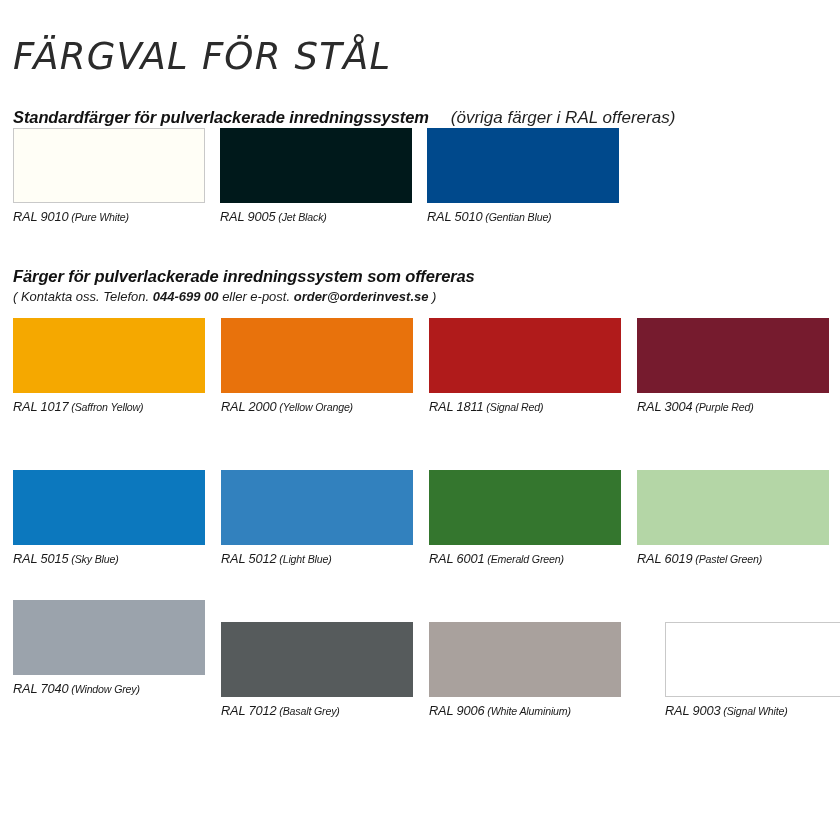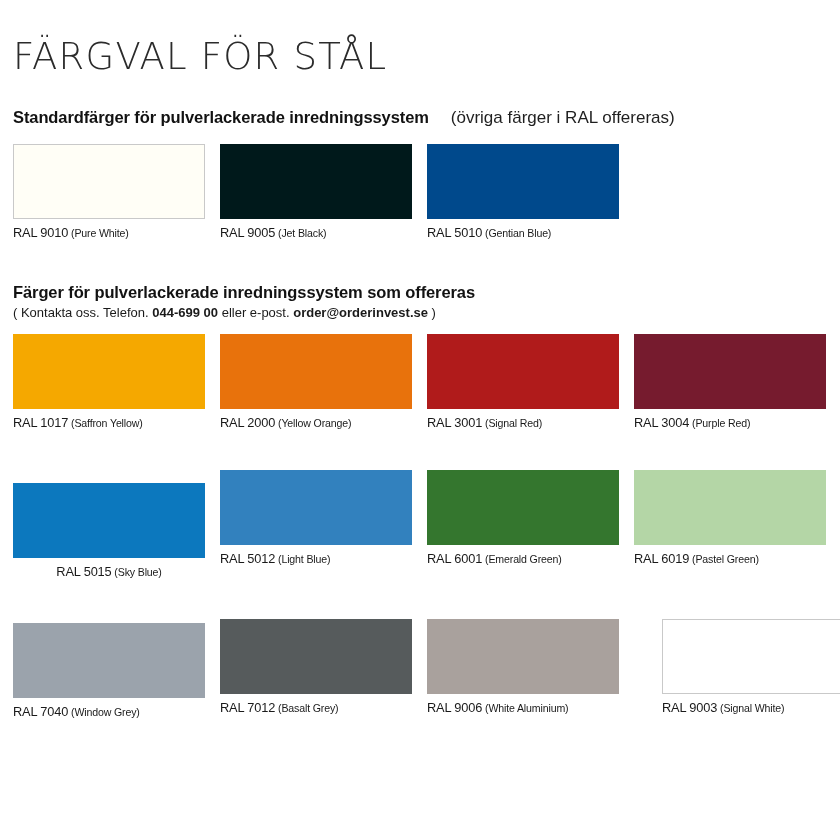--- a/index.html
+++ b/index.html
@@ -14,20 +14,21 @@
     color: #1a1a1a;
     overflow: hidden;
     position: relative;
   }
   .page {
     position: relative;
     width: 840px;
     height: 840px;
     box-sizing: border-box;
     padding: 0 0 0 13px;
+    font-style: italic;
   }
 
   
   .doc-title {
     font-size: 37px;
     font-weight: 300;
     letter-spacing: 1.2px;
     color: #2b2b2b;
     margin: 0;
     padding-top: 38px;
@@ -108,21 +109,21 @@
 <div class="page">
 
   <h1 class="doc-title">FÄRGVAL FÖR STÅL</h1>
 
   <div class="section" style="margin-top:31px;">
     <div class="section-head">
       <span class="section-title">Standardfärger för pulverlackerade inredningssystem</span>
       <span class="section-note">(övriga färger i RAL offereras)</span>
     </div>
 
-    <div class="swatch-grid" id="grid-standard" style="margin-top:16px;">
+    <div class="swatch-grid" id="grid-standard" style="margin-top:0;">
         <div class="swatch-cell">
           <div class="swatch-chip bordered" style="background: rgb(255, 254, 246);"></div>
           <div class="swatch-label"><span class="code">RAL 9010</span><span class="cname"> (Pure White)</span></div>
         </div>
         <div class="swatch-cell">
           <div class="swatch-chip" style="background: rgb(0, 25, 27);"></div>
           <div class="swatch-label"><span class="code">RAL 9005</span><span class="cname"> (Jet Black)</span></div>
         </div>
         <div class="swatch-cell">
           <div class="swatch-chip" style="background: rgb(0, 73, 140);"></div>
@@ -137,54 +138,54 @@
     </div>
 
     <div class="contact-line">
       <span>( Kontakta oss. Telefon.</span>
       <b>044-699 00</b>
       <span>eller e-post.</span>
       <b>order@orderinvest.se</b>
       <span>)</span>
     </div>
 
-    <div class="swatch-grid" id="grid-offered" style="margin-top:14px;">
+    <div class="swatch-grid" id="grid-offered" style="margin-top:14px;gap:16px;">
         <div class="swatch-cell">
           <div class="swatch-chip" style="background: rgb(245, 168, 0);"></div>
           <div class="swatch-label"><span class="code">RAL 1017</span><span class="cname"> (Saffron Yellow)</span></div>
         </div>
         <div class="swatch-cell">
           <div class="swatch-chip" style="background: rgb(232, 114, 12);"></div>
           <div class="swatch-label"><span class="code">RAL 2000</span><span class="cname"> (Yellow Orange)</span></div>
         </div>
         <div class="swatch-cell">
           <div class="swatch-chip" style="background: rgb(176, 27, 27);"></div>
-          <div class="swatch-label"><span class="code">RAL 3001</span><span class="cname"> (Signal Red)</span></div>
+          <div class="swatch-label"><span class="code">RAL 1811</span><span class="cname"> (Signal Red)</span></div>
         </div>
         <div class="swatch-cell">
           <div class="swatch-chip" style="background: rgb(118, 27, 46);"></div>
           <div class="swatch-label"><span class="code">RAL 3004</span><span class="cname"> (Purple Red)</span></div>
         </div>
-        <div class="swatch-cell" style="margin-top: 53px; text-align: center;">
+        <div class="swatch-cell" style="margin-top: 40px;">
           <div class="swatch-chip" style="background: rgb(12, 120, 190);"></div>
           <div class="swatch-label"><span class="code">RAL 5015</span><span class="cname"> (Sky Blue)</span></div>
         </div>
         <div class="swatch-cell" style="margin-top: 40px;">
           <div class="swatch-chip" style="background: rgb(50, 129, 190);"></div>
           <div class="swatch-label"><span class="code">RAL 5012</span><span class="cname"> (Light Blue)</span></div>
         </div>
         <div class="swatch-cell" style="margin-top: 40px;">
           <div class="swatch-chip" style="background: rgb(52, 118, 46);"></div>
           <div class="swatch-label"><span class="code">RAL 6001</span><span class="cname"> (Emerald Green)</span></div>
         </div>
         <div class="swatch-cell" style="margin-top: 40px;">
           <div class="swatch-chip" style="background: rgb(180, 214, 166);"></div>
           <div class="swatch-label"><span class="code">RAL 6019</span><span class="cname"> (Pastel Green)</span></div>
         </div>
-        <div class="swatch-cell" style="margin-top: 44px;">
+        <div class="swatch-cell" style="margin-top: 18px;">
           <div class="swatch-chip" style="background: rgb(155, 163, 172);"></div>
           <div class="swatch-label"><span class="code">RAL 7040</span><span class="cname"> (Window Grey)</span></div>
         </div>
         <div class="swatch-cell" style="margin-top: 40px;">
           <div class="swatch-chip" style="background: rgb(86, 91, 92);"></div>
           <div class="swatch-label"><span class="code">RAL 7012</span><span class="cname"> (Basalt Grey)</span></div>
         </div>
         <div class="swatch-cell" style="margin-top: 40px;">
           <div class="swatch-chip" style="background: rgb(169, 161, 157);"></div>
           <div class="swatch-label"><span class="code">RAL 9006</span><span class="cname"> (White Aluminium)</span></div>

